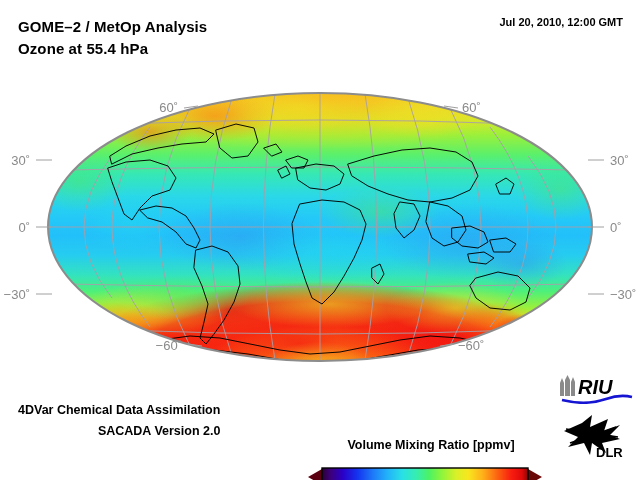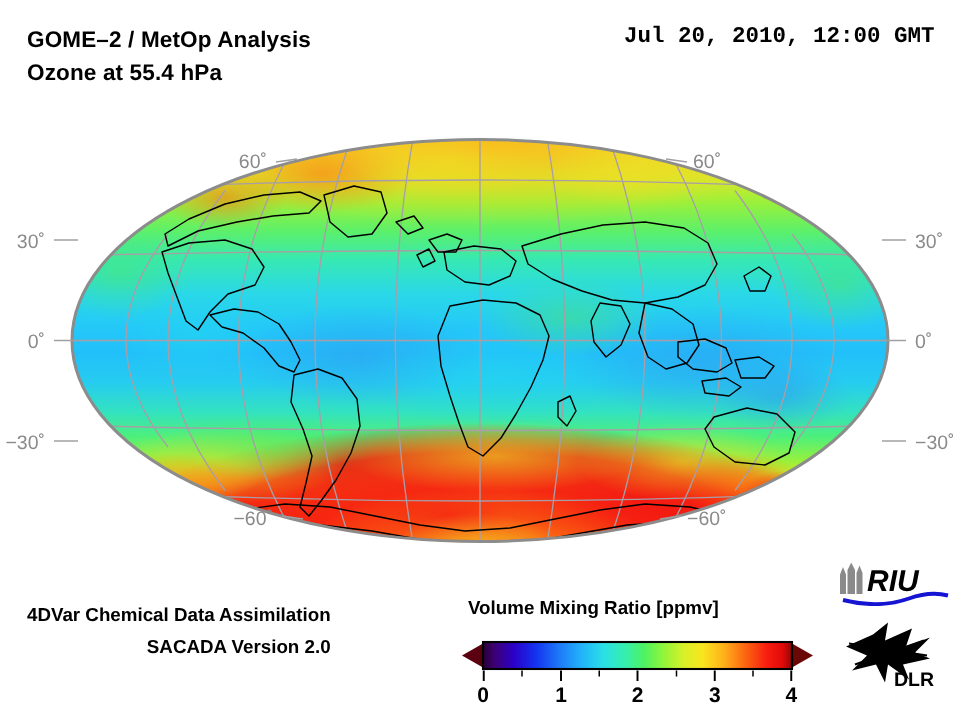--- a/index.html
+++ b/index.html
@@ -15,43 +15,43 @@
 
   
   .title-left{
     position:absolute;left:18px;top:16px;
     font-size:15px;font-weight:bold;letter-spacing:.1px;
     line-height:22px;white-space:nowrap;
   }
   .title-left .l2{display:block;}
   .title-right{
     position:absolute;right:17px;top:16px;
-    font-size:15px;font-weight:bold;white-space:nowrap;font-family:Liberation Mono, monospace;
+    font-size:11px;font-weight:bold;white-space:nowrap;
   }
 
   
   #map-svg{position:absolute;left:0;top:72px;}
 
   .lat-label{
     font-family:"Liberation Sans", sans-serif;
     font-size:13px;fill:#8a8a8a;font-weight:normal;
   }
 
   
   .footer-left{
     position:absolute;left:18px;top:400px;
     font-size:12.5px;font-weight:bold;line-height:21px;
   }
   .footer-left span{display:block;white-space:nowrap;text-align:right;}
 
   
   .cb-wrap{position:absolute;left:300px;top:398px;width:250px;}
   .cb-title{
-    text-align:left;font-size:12.5px;font-weight:bold;
-    white-space:nowrap;margin-left:12px;
+    text-align:center;font-size:12.5px;font-weight:bold;
+    white-space:nowrap;margin-left:12px;margin-top:40px;
   }
   #cb-svg{display:block;margin-top:4px;}
 
   
   .logos{position:absolute;left:556px;top:374px;width:80px;}
   #riu-svg{display:block;}
   #dlr-svg{display:block;margin-top:9px;margin-left:6px;}
 </style>
 </head>
 <body>

